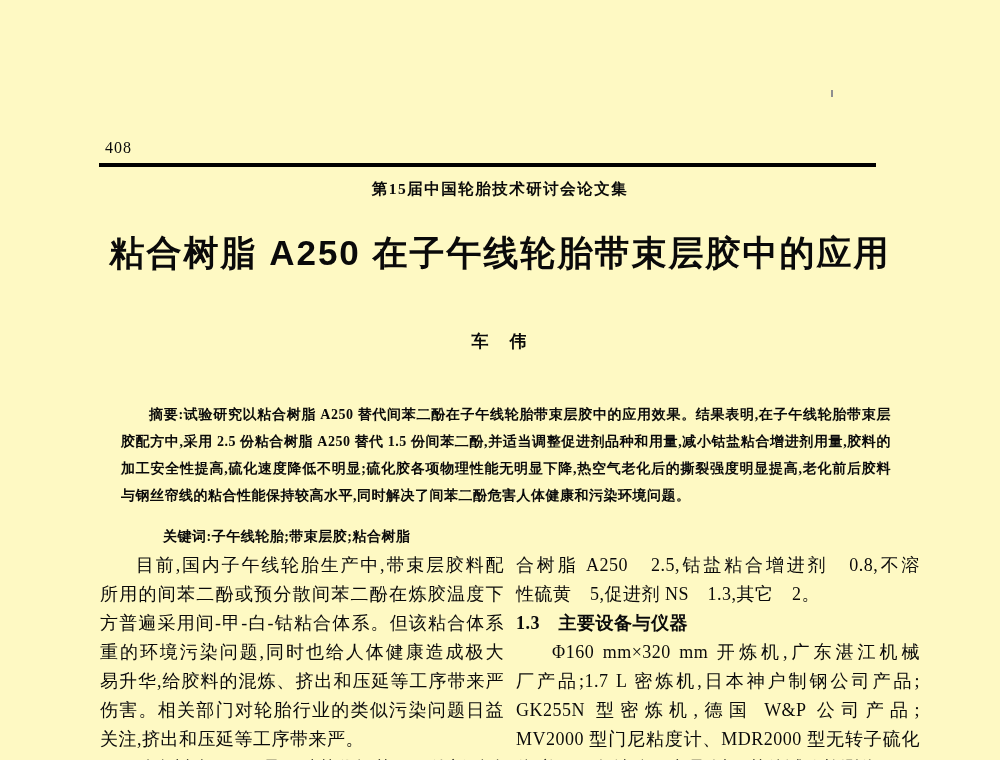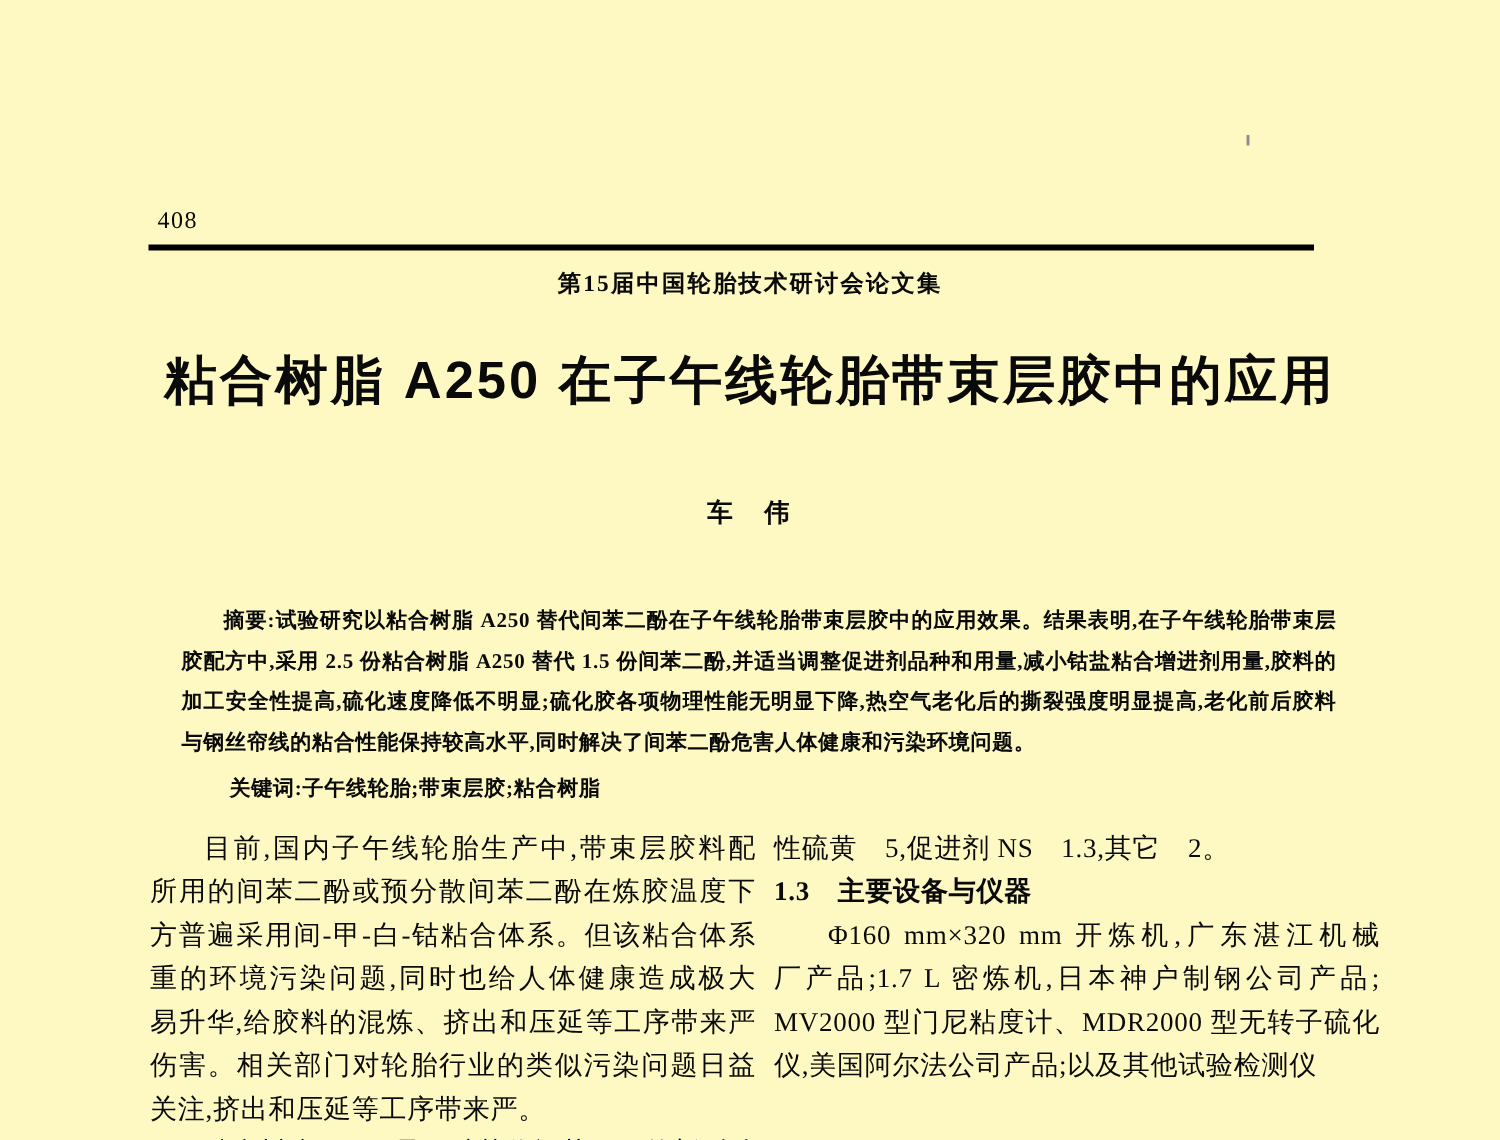--- a/index.html
+++ b/index.html
@@ -18,21 +18,21 @@
   .article-title{position:absolute;top:230px;left:0;width:100%;text-align:center;
     font-family:"Liberation Sans",sans-serif;font-weight:bold;font-size:35px;letter-spacing:2px;}
   .author{position:absolute;top:330px;left:0;width:100%;text-align:center;
     font-size:17px;font-weight:bold;letter-spacing:2px;}
   .affiliation{position:absolute;top:359px;left:0;width:100%;text-align:center;
     font-size:14.5px;letter-spacing:0.5px;}
   
   .abstract-block{position:absolute;top:401px;left:121px;width:770px;
     font-size:14px;line-height:27px;font-weight:600;text-align:justify;letter-spacing:0.5px;}
   .abstract-para{text-indent:2em;margin:0;}
-  .keywords-line{text-indent:2em;margin:4px;}
+  .keywords-line{text-indent:2em;margin:14px;}
   .inline-label{font-weight:700;}
   
   .columns{position:absolute;top:551px;left:100px;width:820px;display:flex;gap:12px;}
   .col{width:404px;font-size:18px;line-height:29px;letter-spacing:0.5px;}
   .line{text-align:justify;text-align-last:justify;white-space:normal;}
   .line.short{text-align:left;text-align-last:left;}
   .line.indent{text-indent:2em;}
   .line.heading{font-family:Liberation Serif, serif;font-weight:bold;
     text-align:left;text-align-last:left;}
 </style>
@@ -61,22 +61,24 @@
       <div class="line indent">目前,国内子午线轮胎生产中,带束层胶料配</div>
       <div class="line">所用的间苯二酚或预分散间苯二酚在炼胶温度下</div>
       <div class="line">方普遍采用间-甲-白-钴粘合体系。但该粘合体系</div>
       <div class="line">重的环境污染问题,同时也给人体健康造成极大</div>
       <div class="line">易升华,给胶料的混炼、挤出和压延等工序带来严</div>
       <div class="line">伤害。相关部门对轮胎行业的类似污染问题日益</div>
       <div class="line short">关注,挤出和压延等工序带来严。</div>
       <div class="line indent">粘合树脂 A250 是一种替代间苯二酚的新型粘</div>
     </div>
     <div class="col">
+      <div class="line">合树脂 A250　2.5,钴盐粘合增进剂　0.8,不溶</div>
       <div class="line short">性硫黄　5,促进剂 NS　1.3,其它　2。</div>
       <div class="line heading">1.3　主要设备与仪器</div>
       <div class="line indent">Φ160 mm×320 mm 开炼机,广东湛江机械</div>
       <div class="line">厂产品;1.7 L 密炼机,日本神户制钢公司产品;</div>
+      <div class="line">GK255N 型密炼机,德国 W&amp;P 公司产品;</div>
       <div class="line">MV2000 型门尼粘度计、MDR2000 型无转子硫化</div>
       <div class="line short">仪,美国阿尔法公司产品;以及其他试验检测仪</div>
     </div>
   </div>
 
 </div>
 
 </body></html>

